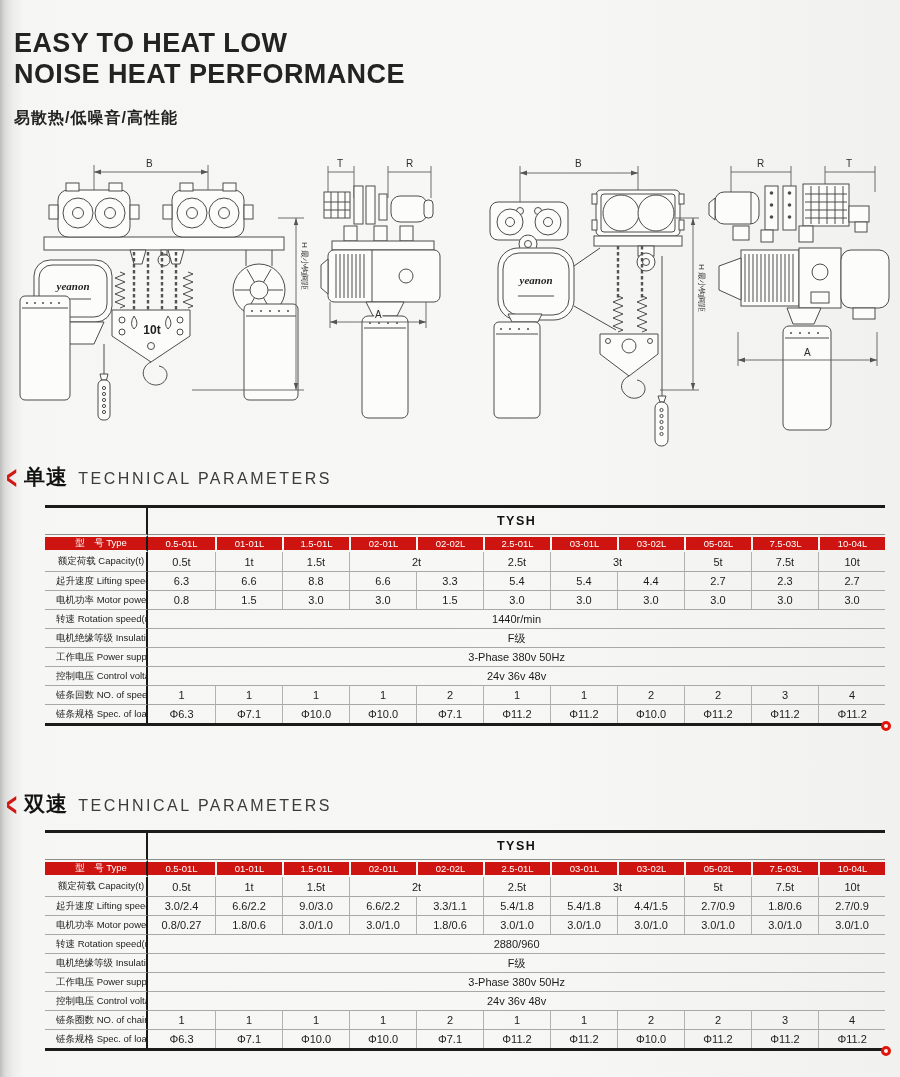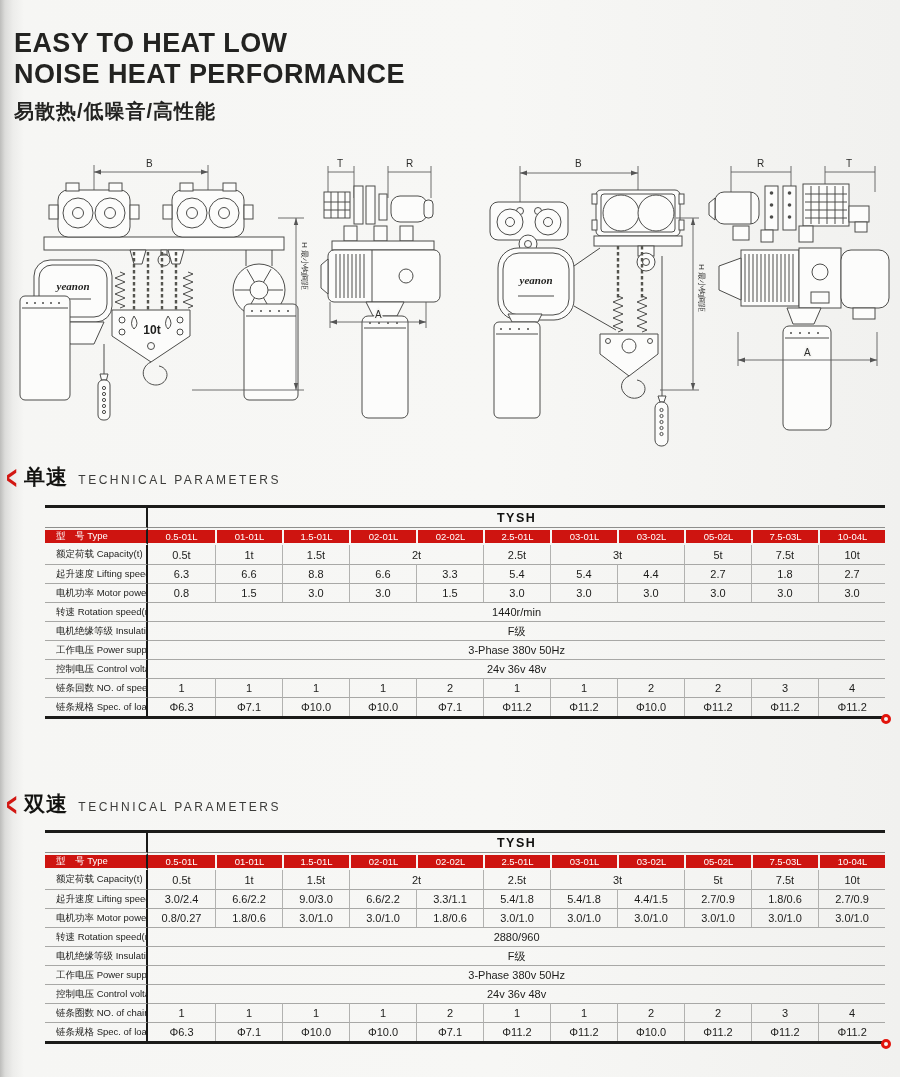--- a/index.html
+++ b/index.html
@@ -6,47 +6,47 @@
   html,body{width:900px;height:1077px;overflow:hidden}
   body{
     position:relative;
     font-family:"Liberation Sans","DejaVu Sans",sans-serif;
     background:linear-gradient(90deg,#bdbdbb 0px,#dcdcda 5px,#ededeb 13px,#f6f6f4 24px,#f7f7f5 55%,#f1f1ef 100%);
     color:#222;
   }
   
   .title{position:absolute;left:14px;top:28px;color:#232321}
   .title .en{font-size:27px;font-weight:600;letter-spacing:.4px;line-height:1.14}
-  .title .cn{font-size:20px;font-weight:bold;letter-spacing:1px;margin-top:8px}
+  .title .cn{font-size:16px;font-weight:bold;letter-spacing:1px;margin-top:18px}
   
   .dwg{position:absolute}
   .ln{stroke:#4c4c4a;fill:none;stroke-width:1}
   .fw{stroke:#4c4c4a;fill:#fcfcfb;stroke-width:1}
   .dim line{stroke:#5f5f5d;stroke-width:.9}
   .chain{stroke:#54544e;stroke-width:2.4;stroke-dasharray:3.4 2.6;fill:none}
   .spring{stroke:#4c4c4a;stroke-width:1;fill:none}
   text.dl{font:10px "Liberation Sans",sans-serif;fill:#2e2e2c}
   text.vdim{font:8px "Liberation Sans",sans-serif;fill:#2e2e2c}
   text.brand{font:italic bold 11px "Liberation Serif",serif;fill:#1e1e1c}
   text.cap{font:bold 12px "Liberation Sans",sans-serif;fill:#1e1e1c}
   .halo{paint-order:stroke;stroke:#f6f6f4;stroke-width:3px}
   
   .sec{position:absolute;left:5px;white-space:nowrap}
   .sec .mk{color:#d21712;font-size:23px;font-weight:bold;display:inline-block;transform:scaleY(1.45) scaleX(.8);vertical-align:-2px;margin-right:1px}
   .sec .scn{font-size:21px;font-weight:bold;color:#121210;letter-spacing:1px}
-  .sec .sen{font-size:12px;color:#3c3c3a;letter-spacing:2.5px;margin-left:6px}
+  .sec .sen{font-size:16px;color:#3c3c3a;letter-spacing:2.5px;margin-left:6px}
   
   .tblwrap{position:absolute;left:45px;width:840px;border-top:3px solid #1b1b19;border-bottom:3px solid #1b1b19}
   table.tbl{border-collapse:separate;border-spacing:0;table-layout:fixed;width:840px}
   .tbl td{font-size:11px;color:#1c1c1a;text-align:center;height:19px;padding:0;vertical-align:middle;border-top:1px solid #a8a8a6;overflow:hidden;white-space:nowrap}
-  .tbl tr.r-group td{border-top:none;border-bottom:1px solid #8e8e8c;height:20px}
+  .tbl tr.r-group td{border-top:none;border-bottom:1px solid #8e8e8c;height:27px}
   .tbl td.ghead{font-size:12.5px;font-weight:600;letter-spacing:1.5px;color:#121210}
   .tbl tr.r-head td{border-top:2px solid transparent;border-bottom:2px solid transparent;height:14px}
   .tbl tr.r0 td{border-top:none}
-  .tbl td.lab{text-align:left;padding-left:11px;font-size:9.5px;color:#232321;border-right:2px solid #191917}
+  .tbl td.lab{text-align:center;padding-left:11px;font-size:9.5px;color:#232321;border-right:2px solid #191917}
   .tbl td.rh{background:#ce1410;background-clip:padding-box;color:#fff;font-size:9.5px}
   .tbl td.rh.d{border-left:2px solid rgba(0,0,0,0)}
   .tbl td.rh.d.first{border-left:none}
   .tbl td.val{border-left:1px solid #b2b2b0}
   .tbl td.val.first,.tbl td.val.merged{border-left:none}
   .ring{position:absolute;right:-6px;bottom:-8px;width:10px;height:10px;border:3px solid #e2140c;border-radius:50%;background:#f7f7f5}
 </style>
 </head>
 <body>
 
@@ -417,21 +417,21 @@
           <td class="lab">起升速度 Lifting speed(m/min)</td>
           <td class="val first" colspan="1">6.3</td>
           <td class="val" colspan="1">6.6</td>
           <td class="val" colspan="1">8.8</td>
           <td class="val" colspan="1">6.6</td>
           <td class="val" colspan="1">3.3</td>
           <td class="val" colspan="1">5.4</td>
           <td class="val" colspan="1">5.4</td>
           <td class="val" colspan="1">4.4</td>
           <td class="val" colspan="1">2.7</td>
-          <td class="val" colspan="1">1.8</td>
+          <td class="val" colspan="1">2.3</td>
           <td class="val" colspan="1">2.7</td>
         </tr>
         <tr class="r-body">
           <td class="lab">电机功率 Motor power(kw)</td>
           <td class="val first" colspan="1">0.8</td>
           <td class="val" colspan="1">1.5</td>
           <td class="val" colspan="1">3.0</td>
           <td class="val" colspan="1">3.0</td>
           <td class="val" colspan="1">1.5</td>
           <td class="val" colspan="1">3.0</td>

